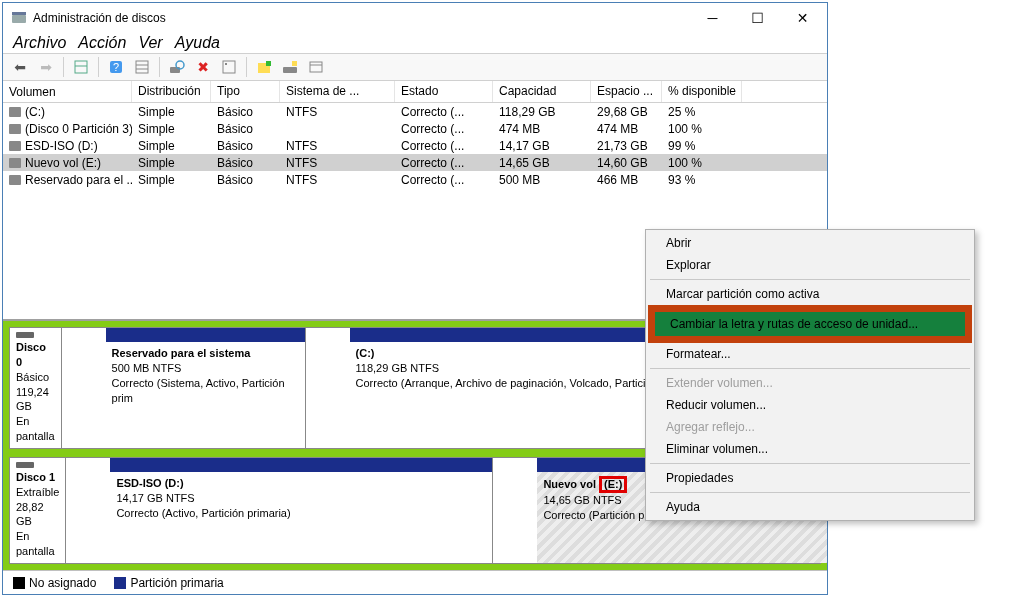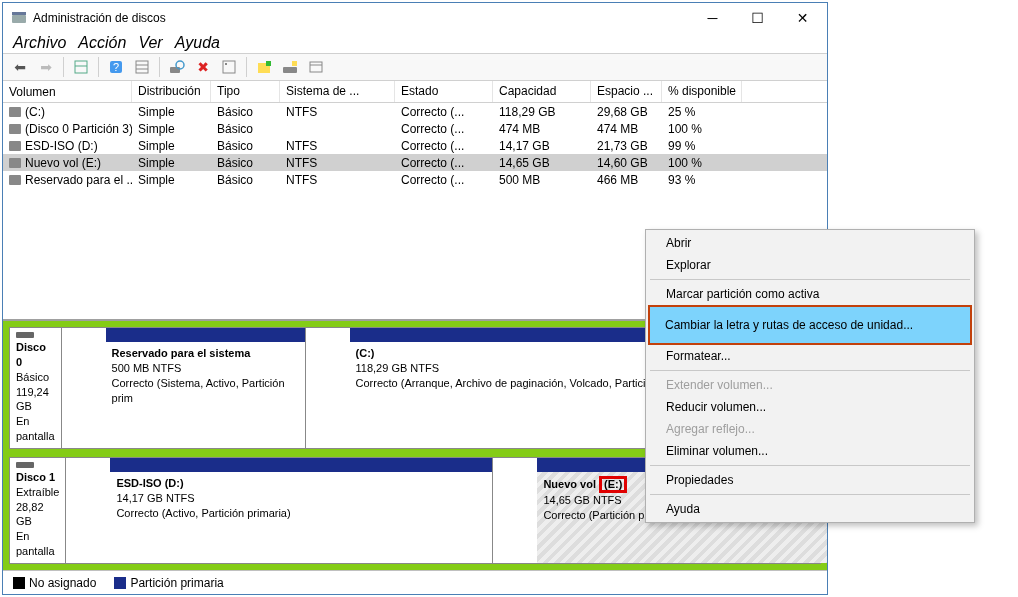--- a/index.html
+++ b/index.html
@@ -35,21 +35,21 @@
     .part-bar { height: 14px; background: #1a2d8a; }
     .part-body { padding: 4px 6px; font-size: 11px; line-height: 1.35; position: relative; flex:1; overflow:hidden;}
     .part-body.hatched { background: repeating-linear-gradient(135deg, #eee 0 4px, #ddd 4px 8px); }
     .part-body b { font-weight: 600; }
     .b-red { border: 3px solid #e00000; padding:0 2px; display:inline-block; line-height:1;}
     .legend { height: 24px; border-top: 1px solid #c0c0c0; display: flex; align-items: center; padding: 0 10px; gap: 18px; font-size: 12px; background:#fff;}
     .legend .sq { width: 12px; height: 12px; display:inline-block; margin-right:4px; vertical-align:middle;}
     .ctx-menu { position: absolute; top: 229px; left: 645px; width: 330px; background: #f2f2f2; border: 1px solid #b0b0b0; box-shadow: 3px 3px 6px rgba(0,0,0,0.25); padding: 2px; z-index: 100; font-size: 12px; }
     .ctx-item { padding: 4px 18px; white-space: nowrap; }
     .ctx-item.disabled { color: #9e9e9e; }
-    .ctx-item.highlight { background: #7dd3fc; border: 2px solid #c2410c; padding: 11px 15px; }
+    .ctx-item.highlight { background: #15803d; border: 7px solid #c2410c; padding: 5px 15px; }
     .ctx-sep { height: 1px; background: #c8c8c8; margin: 3px 2px; }
   </style>
 </head>
 <body>
 
 <div class="window">
 
   <div class="titlebar">
     <svg class="titlebar-icon" viewBox="0 0 16 16">
         <rect x="1" y="5" width="14" height="8" rx="1" fill="#9aa"></rect>

